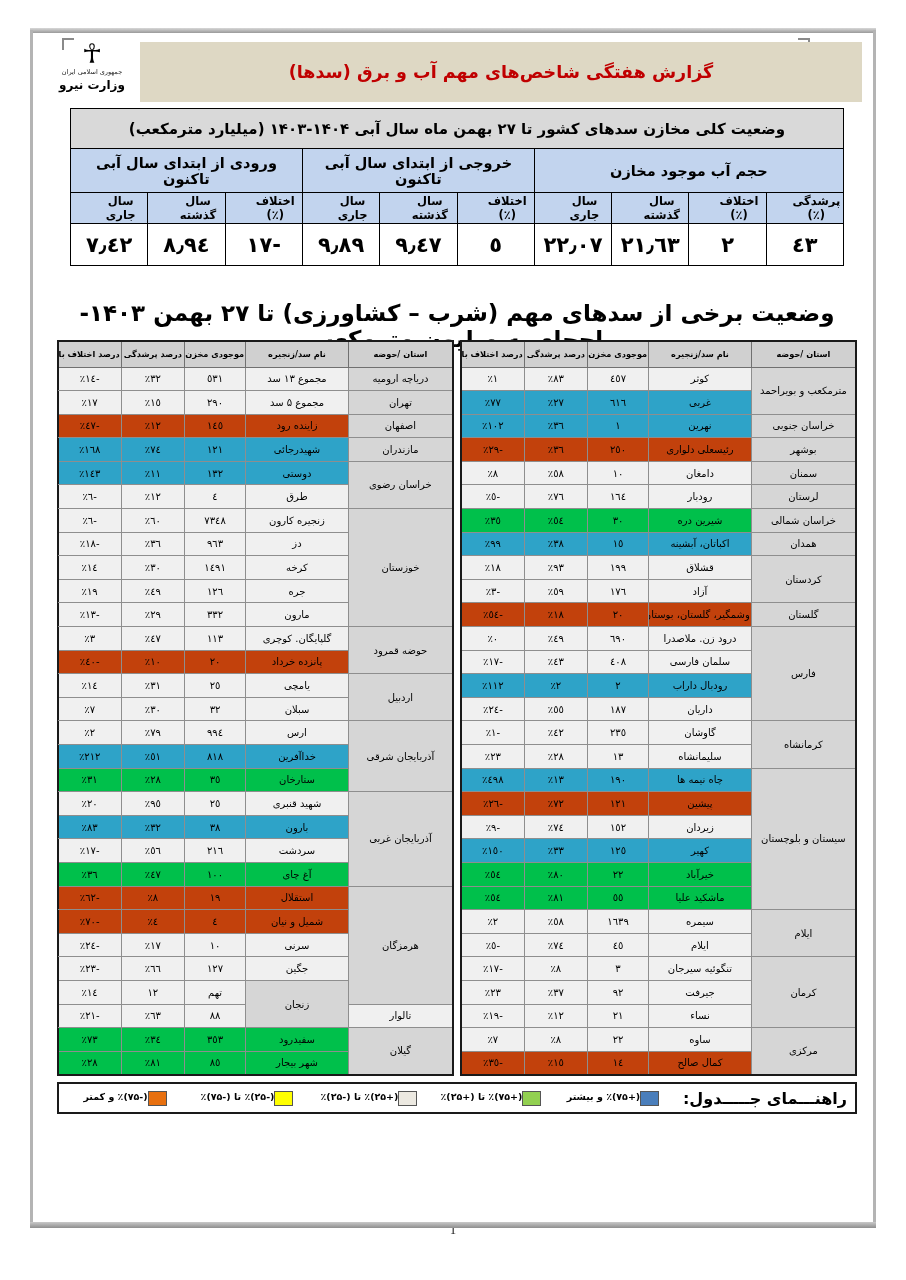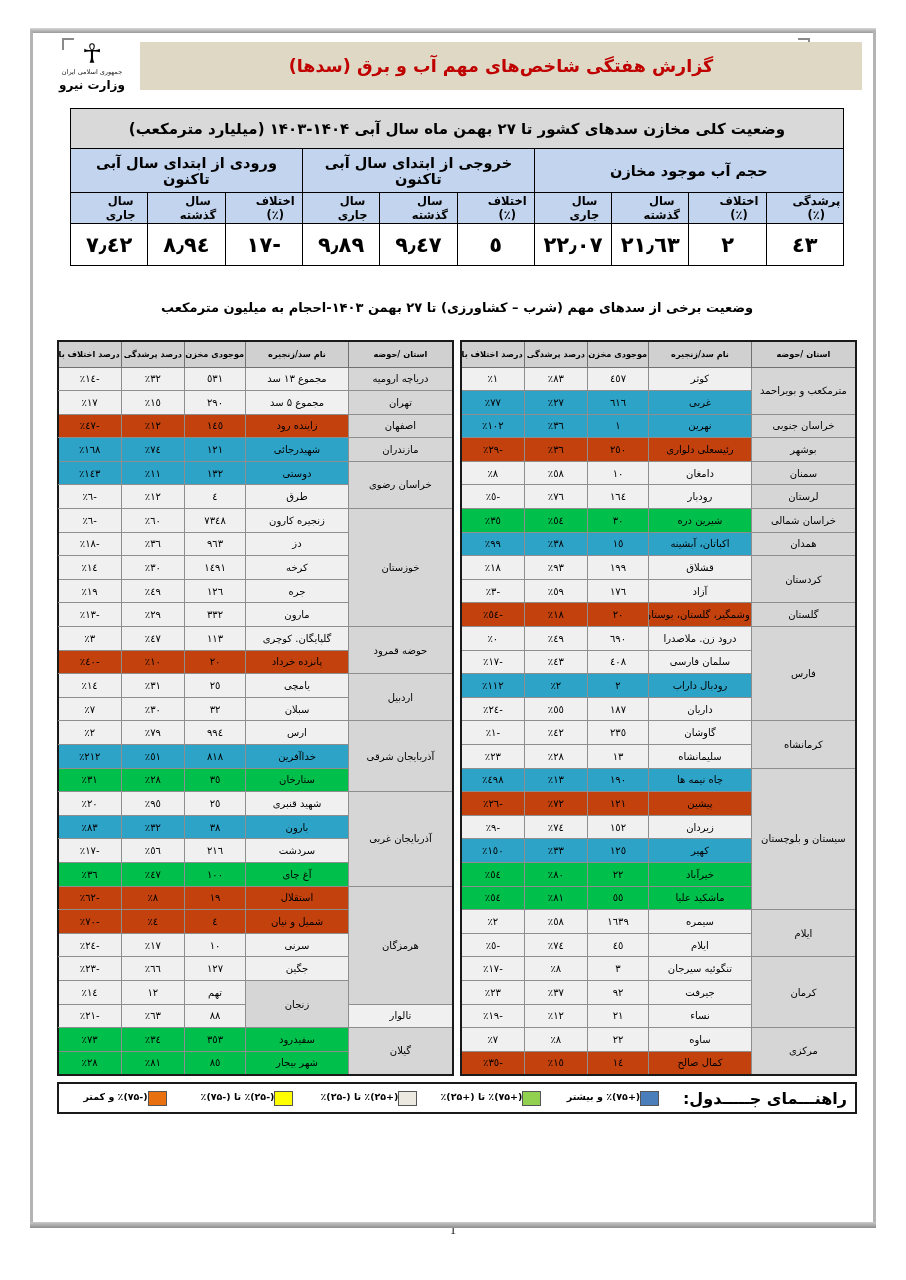--- a/index.html
+++ b/index.html
@@ -51,21 +51,21 @@
     display: flex;
     flex-direction: row;
     align-items: stretch;
   }
   .title-banner {
     flex: 1;
     background: #ded8c4;
     display: flex;
     align-items: center;
     justify-content: center;
-    height: 48px;
+    height: 60px;
     margin-top: 4px;
   }
   .title-banner .title-text {
     color: #c00000;
     font-size: 17.5px;
     font-weight: bold;
     letter-spacing: 0px;
   }
   .logo-block {
     width: 96px;
@@ -137,21 +137,21 @@
     font-size: 21px;
     height: 42px;
   }
 
   
   .section-title {
     position: absolute;
     left: 70px; top: 300px;
     width: 774px;
     text-align: center;
-    font-size: 13px;
+    font-size: 23px;
     font-weight: bold;
     color: #000;
   }
 
   
   .tables-wrap {
     position: absolute;
     left: 57px; top: 340px;
     width: 800px;
     display: flex;

